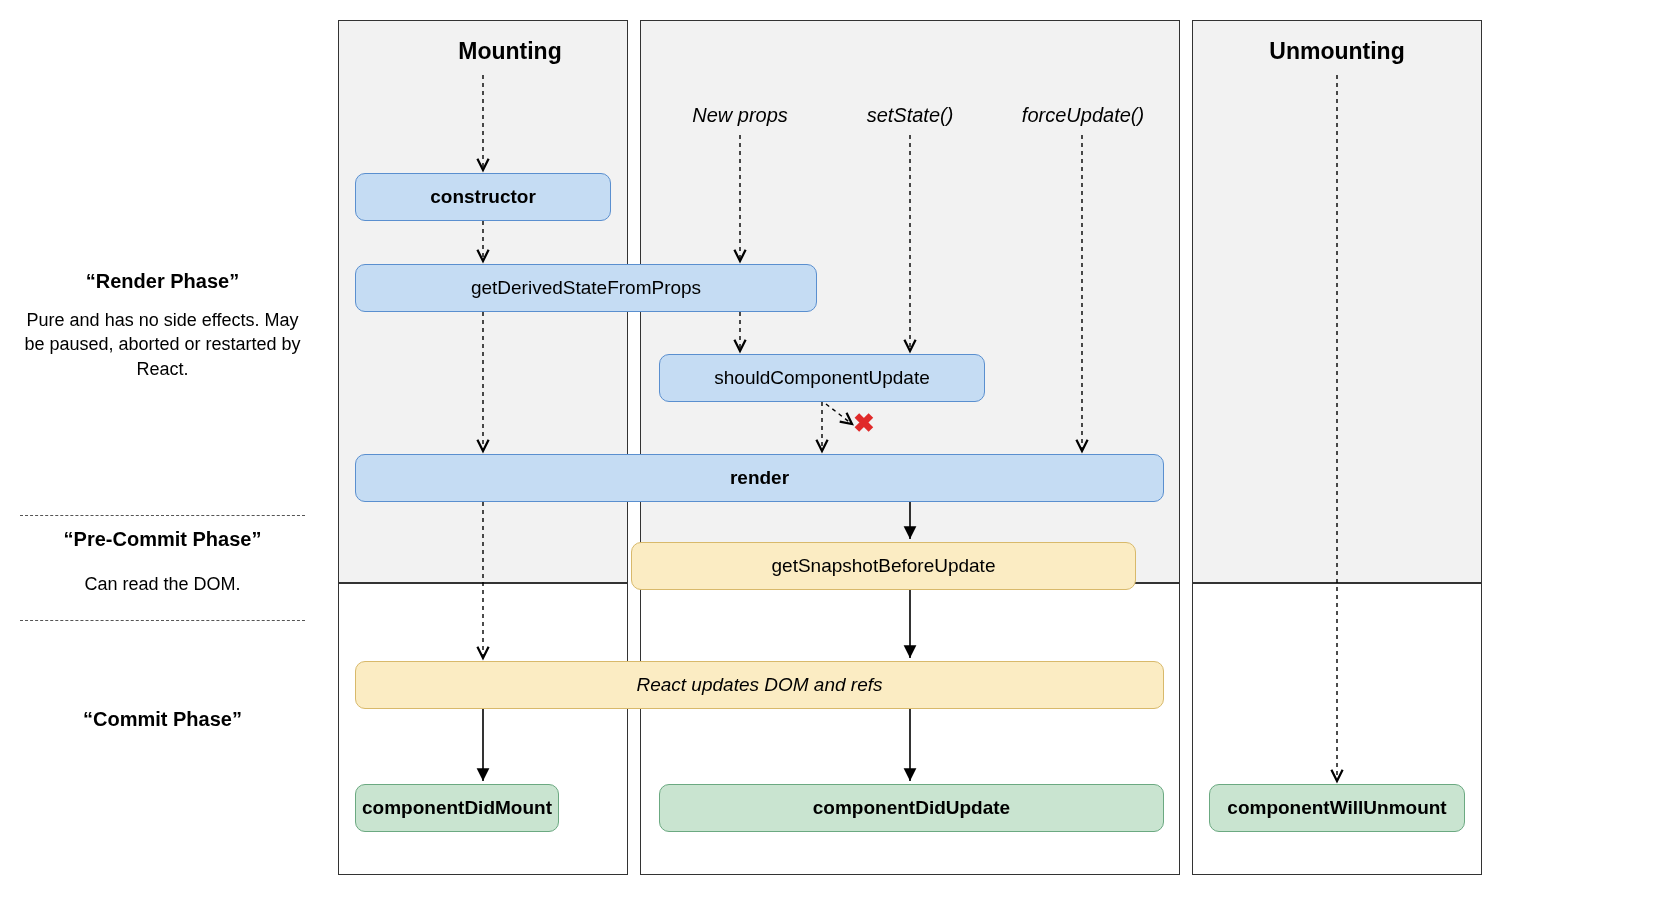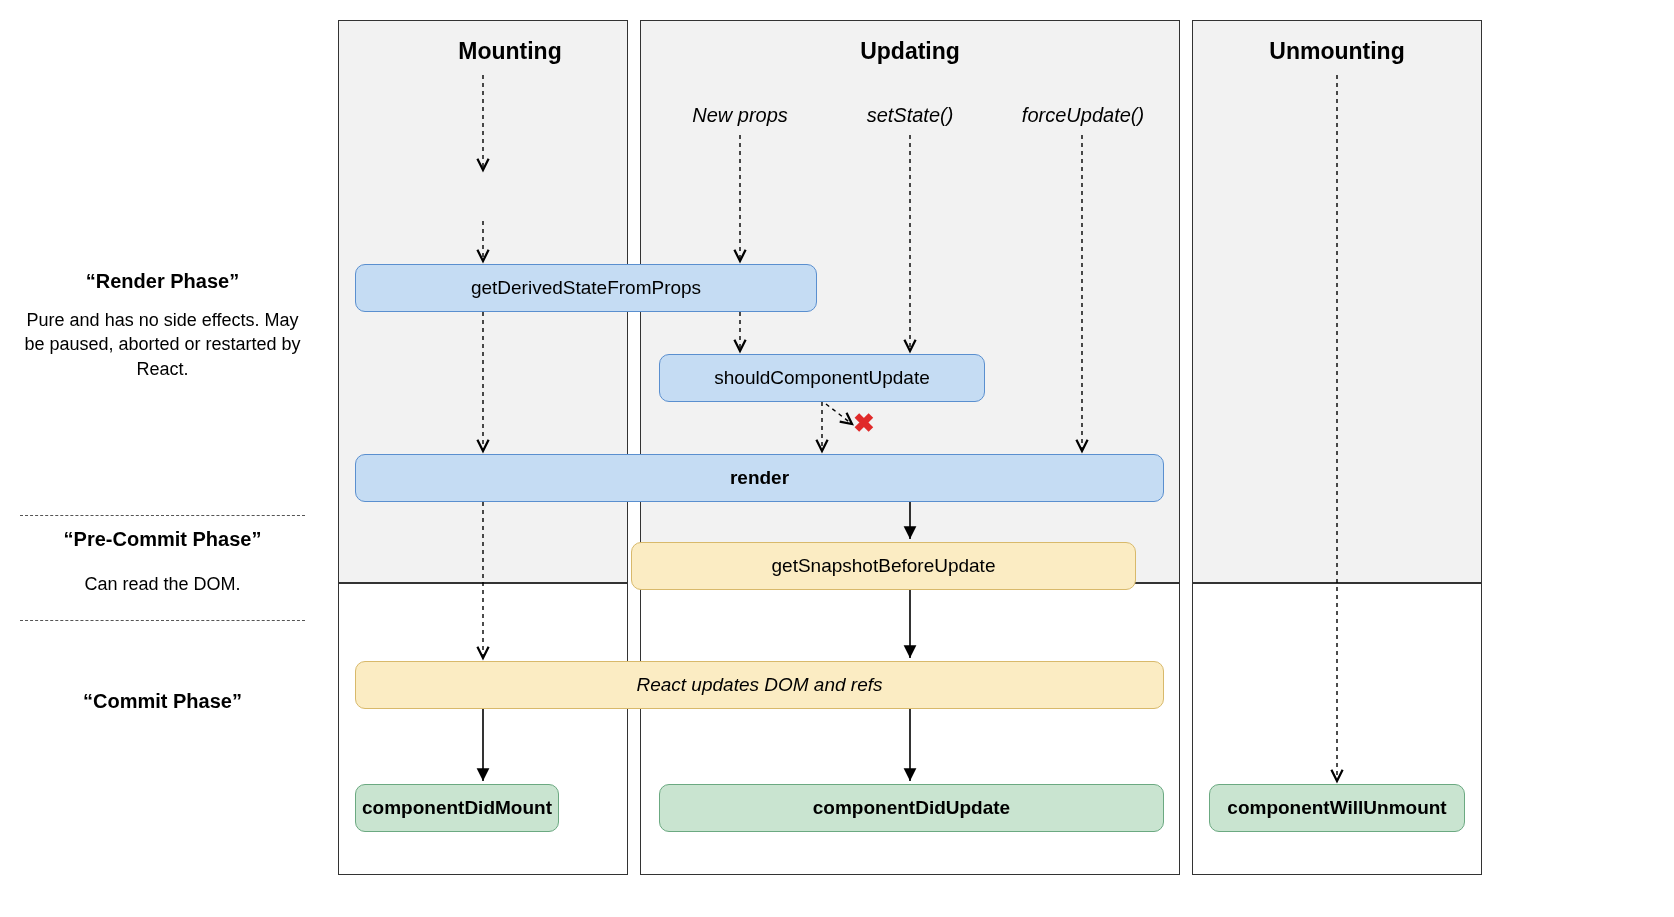--- a/index.html
+++ b/index.html
@@ -93,38 +93,38 @@
 <div class="stage">
 
   <div class="side-title" style="top:250px;">“Render Phase”</div>
   <div class="side-desc" style="top:288px;">Pure and has no side effects. May be paused, aborted or restarted by React.</div>
 
   <div class="side-sep" style="top:495px;"></div>
   <div class="side-title" style="top:508px;">“Pre-Commit Phase”</div>
   <div class="side-desc" style="top:552px;">Can read the DOM.</div>
   <div class="side-sep" style="top:600px;"></div>
 
-  <div class="side-title" style="top:670px;">“Commit Phase”</div>
+  <div class="side-title" style="top:688px;">“Commit Phase”</div>
 
   <div class="col col-top" style="left:318px; top:0;   width:290px; height:563px;"></div>
   <div class="col col-bottom" style="left:318px; top:563px; width:290px; height:292px;"></div>
   <div class="col-heading" style="left:318px; top:18px; width:344px;">Mounting</div>
 
   <div class="col col-top" style="left:620px; top:0;   width:540px; height:563px;"></div>
   <div class="col col-bottom" style="left:620px; top:563px; width:540px; height:292px;"></div>
-  <div class="col-heading" style="left:620px; top:18px; width:540px;">Updating</div>
 
   <div class="col col-top" style="left:1172px; top:0;   width:290px; height:563px;"></div>
   <div class="col col-bottom" style="left:1172px; top:563px; width:290px; height:292px;"></div>
   <div class="col-heading" style="left:1172px; top:18px; width:290px;">Unmounting</div>
 
   <div class="trigger" style="left:640px; top:84px; width:160px;">New props</div>
   <div class="trigger" style="left:810px; top:84px; width:160px;">setState()</div>
   <div class="trigger" style="left:978px; top:84px; width:170px;">forceUpdate()</div>
 
+  <div class="box blue bold" style="left:335px; top:153px; width:256px; height:48px;">constructor</div>
   <div class="box blue" style="left:335px; top:244px; width:462px; height:48px;">getDerivedStateFromProps</div>
   <div class="box blue bold" style="left:335px; top:434px; width:809px; height:48px;">render</div>
   <div class="box blue" style="left:639px; top:334px; width:326px; height:48px;">shouldComponentUpdate</div>
   <div class="box yellow" style="left:611px; top:522px; width:505px; height:48px;">getSnapshotBeforeUpdate</div>
   <div class="box yellow italic" style="left:335px; top:641px; width:809px; height:48px;">React updates DOM and refs</div>
   <div class="box green bold" style="left:335px; top:764px; width:204px; height:48px;">componentDidMount</div>
   <div class="box green bold" style="left:639px; top:764px; width:505px; height:48px;">componentDidUpdate</div>
   <div class="box green bold" style="left:1189px; top:764px; width:256px; height:48px;">componentWillUnmount</div>
 
   <svg class="arrow" style="left:0;top:0;width:1634px;height:877px;">

